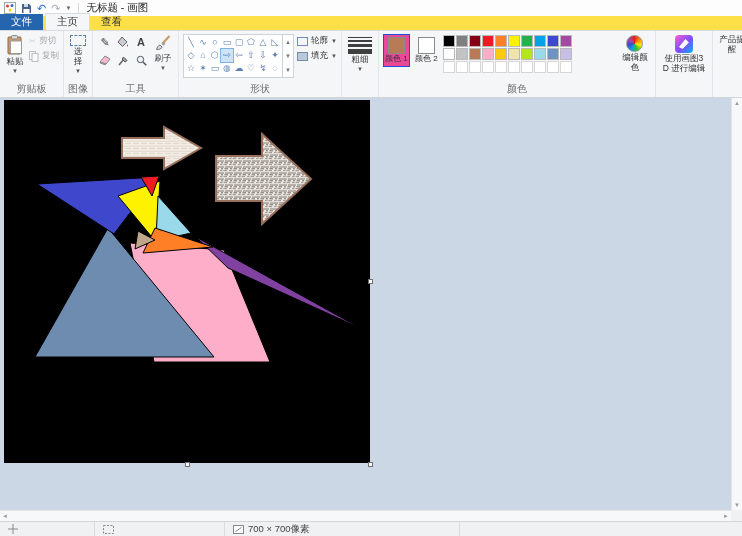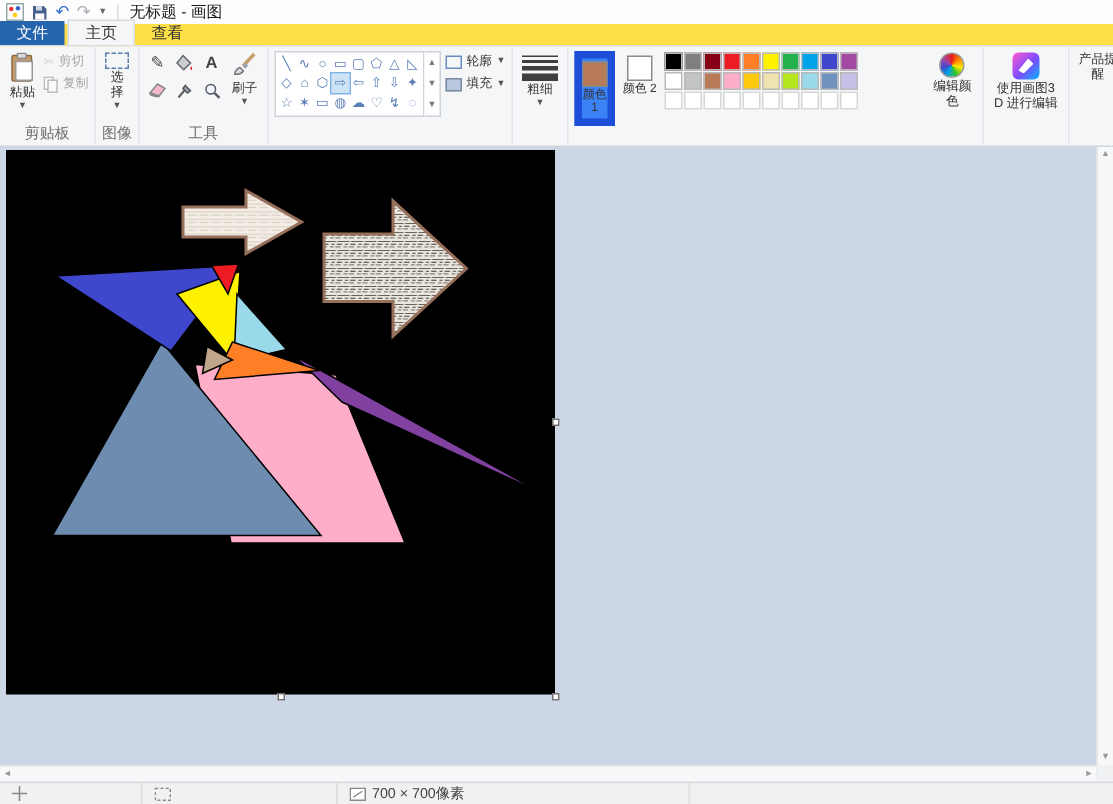--- a/index.html
+++ b/index.html
@@ -48,21 +48,21 @@
   .gal-scroll span { width:10px; height:14px; font-size:6px; color:#777; text-align:center; line-height:14px; }
 
   .outline-icon { width:11px; height:9px; border:1px solid #6a8cc0; }
   .fillsq-icon { width:11px; height:9px; border:1px solid #7a8aa0; background:#b8c9de; }
 
   .thickness-icon { display:flex; flex-direction:column; gap:2px; width:24px; padding-top:2px; }
   .thickness-icon i { display:block; background:#3f3f3f; width:100%; }
 
   .colorbtn { width:27px; display:flex; flex-direction:column; align-items:center; gap:1px;
               font-size:8px; line-height:1.1; color:#333; padding:2px 0; text-align:center; border:1px solid transparent; }
-  .colorbtn.selected { background:#3b82f6; border:5px solid #1d4ed8; }
+  .colorbtn.selected { background:#ec4899; border:1px solid #1d4ed8; }
   .bigswatch { width:17px; height:17px; border:1px solid #8a8a8a; }
   .palette { display:grid; grid-template-columns:repeat(10,12px); grid-auto-rows:12px; gap:1px; padding-top:1px; }
   .swatch { width:12px; height:12px; border:1px solid #b9b9b9; }
   .swatch.empty { background:#fff; border:1px solid #d6d6d6; }
   .editcolors-icon { width:17px; height:17px; border-radius:50%;
      background:conic-gradient(#e81b1b,#ff8a00,#ffe800,#33c424,#00a2e8,#3f48cc,#a349a4,#e81b1b); border:1px solid #999; }
   .p3d-icon { width:18px; height:18px; border-radius:4px;
      background:linear-gradient(135deg,#ff5bd1,#7b4dff 55%,#00b7ff); position:relative; }
   .p3d-icon::after { content:""; position:absolute; left:4px; top:4px; width:10px; height:10px;
      background:#fff; clip-path:polygon(0 80%,65% 0,100% 35%,35% 100%); }
@@ -244,20 +244,21 @@
         <span class="outline-icon"></span>
         <span>轮廓</span>
         <span class="caret">▼</span>
       </div>
       <div class="smallbtn">
         <span class="fillsq-icon"></span>
         <span>填充</span>
         <span class="caret">▼</span>
       </div>
     </div>
+    <div class="group-label">形状</div>
   </div>
 
   <div class="group">
     <div class="bigbtn">
       <span class="thickness-icon">
         <i style="height:1px"></i>
           <i style="height:2px"></i>
           <i style="height:3px"></i>
           <i style="height:5px"></i>
       </span>
@@ -304,20 +305,21 @@
         <div class="swatch empty"></div>
         <div class="swatch empty"></div>
         <div class="swatch empty"></div>
         <div class="swatch empty"></div>
         <div class="swatch empty"></div>
       </div>
     <div class="bigbtn" style="width:32px;margin-left:44px;">
       <span class="editcolors-icon"></span>
       <span>编辑颜色</span>
     </div>
+    <div class="group-label">颜色</div>
   </div>
 
   <div class="group">
     <div class="bigbtn" style="width:48px;">
       <span class="p3d-icon"></span>
       <span>使用画图3 D 进行编辑</span>
     </div>
   </div>
 
   <div class="group" style="border-right:none;">

